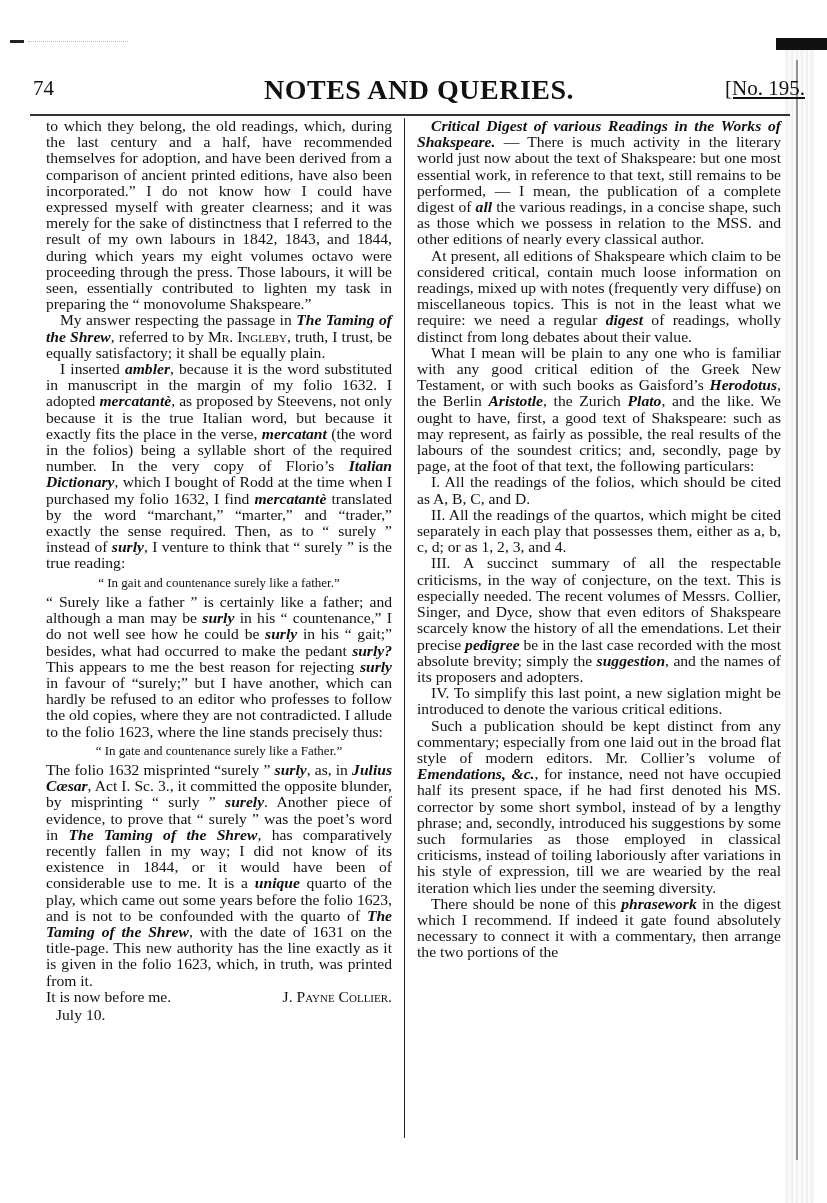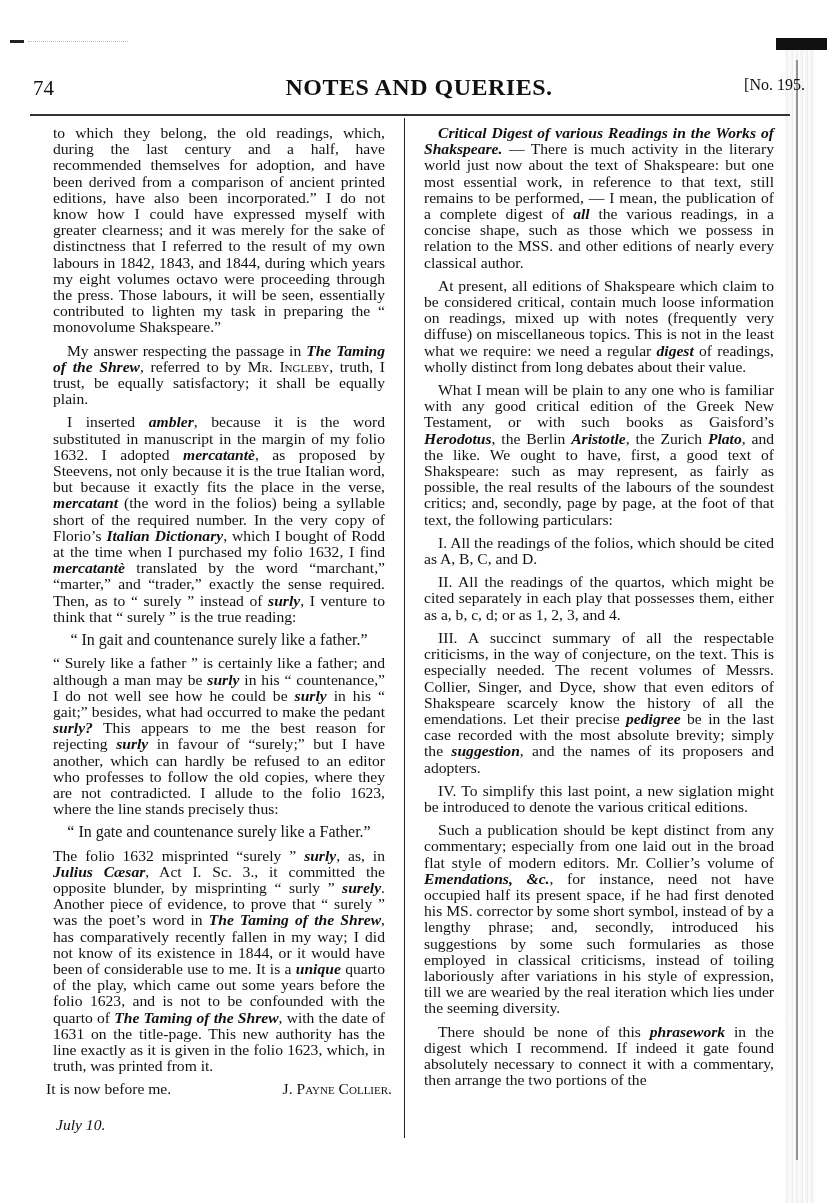--- a/index.html
+++ b/index.html
@@ -6,38 +6,38 @@
   body { width: 827px; height: 1203px; position: relative; overflow: hidden;
          font-family: "DejaVu Serif", "Liberation Serif", serif; color: #111; }
   .page { position: absolute; left: 0; top: 0; width: 827px; height: 846px; }
   .top-smudge { position: absolute; left: 10px; top: 40px; width: 14px; height: 3px; background: #222; }
   .top-dots { position: absolute; left: 28px; top: 41px; width: 100px; height: 1px;
               border-top: 1px dotted #bbb; }
   .header { position: absolute; left: 33px; top: 72px; width: 772px; height: 30px;
             font-family: "Liberation Serif", serif; }
   .pageno { position: absolute; left: 0; top: 4px; font-size: 21px; }
   .title { position: absolute; left: 0; right: 0; top: 2px; text-align: center;
-           font-size: 24px; letter-spacing: 0.5px; font-weight: bold; }
-  .issue { position: absolute; right: 0; top: 4px; font-size: 16px; }
+           font-size: 28px; letter-spacing: 0.5px; font-weight: bold; }
+  .issue { position: absolute; right: 0; top: 4px; font-size: 21px; text-decoration: underline; }
   .rule { position: absolute; left: 30px; top: 114px; width: 760px; height: 2px; background: #333; }
   .col-divider { position: absolute; left: 404px; top: 118px; width: 1px; height: 1020px; background: #222; }
   .edge-shadow { position: absolute; left: 785px; top: 38px; width: 30px; height: 1165px;
                  background: repeating-linear-gradient(90deg, #f2f2f2 0 2px, #e6e6e6 2px 3px, #fafafa 3px 5px); opacity: 0.7; }
   .edge-line { position: absolute; left: 796px; top: 60px; width: 2px; height: 1100px; background: #555; opacity: .6; }
   .edge-top { position: absolute; left: 776px; top: 38px; width: 52px; height: 12px; background: #111; }
   .col { position: absolute; top: 118px; font-size: 15.6px; line-height: 16.2px;
          text-align: justify; font-family: "Liberation Serif", serif; }
   .col.left { left: 46px; width: 346px; }
   .col.right { left: 417px; width: 364px; }
-  .col p { margin: 7px; text-indent: 0; }
+  .col p { margin: 0; text-indent: 0; }
   .col p.ind { text-indent: 14px; }
-  .col p.quote { text-align: center; font-size: 16px; margin: 3px 0 3px 0; }
+  .col p.quote { text-align: center; font-size: 13px; margin: 3px 0 3px 0; }
   .sig-row { display: flex; justify-content: space-between; }
   .sc { font-variant: small-caps; }
-  .date { margin-top: 19px; padding-left: 10px; font-style: italic; }
+  .date { margin-top: 2px; padding-left: 10px; }
   i { font-style: italic; font-weight: bold; }
 </style>
 </head>
 <body>
 
 <div class="page">
   <div class="top-smudge"></div>
   <div class="top-dots"></div>
   <div class="edge-shadow"></div>
   <div class="edge-top"></div>

